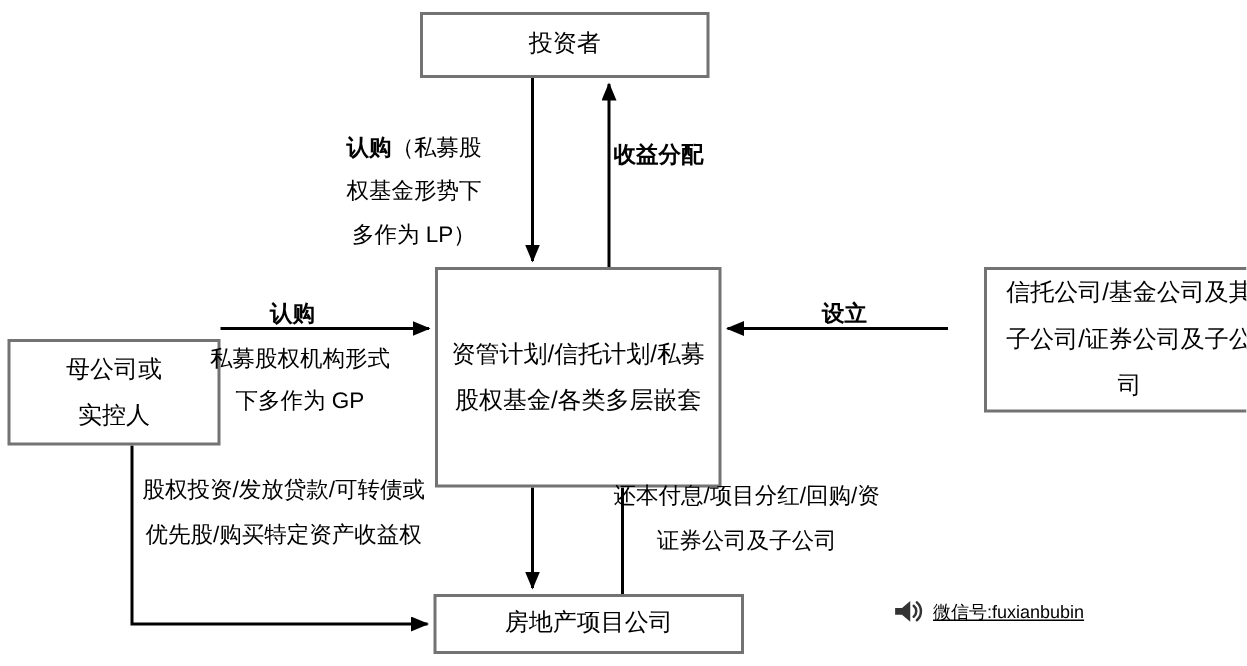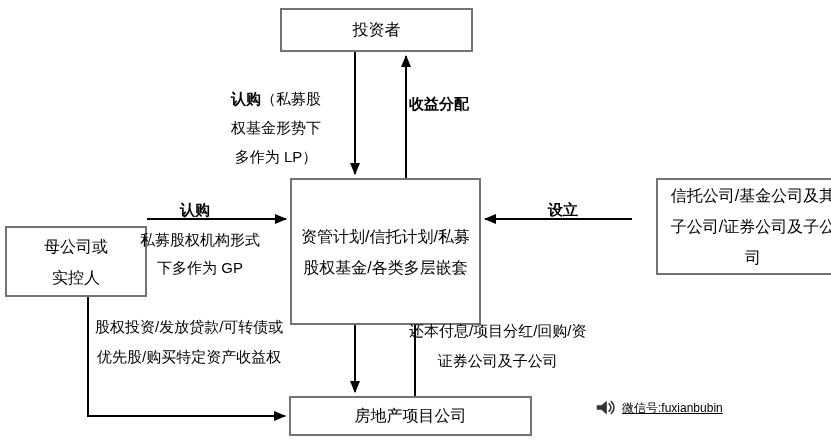--- a/index.html
+++ b/index.html
@@ -80,21 +80,21 @@
   </div>
 
   <div class="node" style="left:5px; top:186px; width:142px; height:71px; font-size:16px; line-height:31px;margin-top:40px;">
     <span class="node-label" style="width:76px;">母公司或实控人</span>
   </div>
 
   <div class="node" style="left:656px; top:178px; width:194px; height:97px; line-height:31px;align-items:flex-end;">
     <span class="node-label" style="width:166px;">信托公司/基金公司及其子公司/证券公司及子公司</span>
   </div>
 
-  <div class="node" style="left:289px; top:396px; width:243px; height:40px;text-align:center;">
+  <div class="node" style="left:289px; top:396px; width:207px; height:40px;text-align:center;">
     <span class="node-label">房地产项目公司</span>
   </div>
 
   <div class="edge-label" style="left:225px; top:84px; width:102px;">
     <span class="bold">认购</span><span>（私募股权基金形势下多作为 LP）</span>
   </div>
 
   <div class="edge-label nowrap bold" style="left:409px; top:89px;">收益分配</div>
 
   <div class="edge-label nowrap bold" style="left:180px; top:195px;">认购</div>

